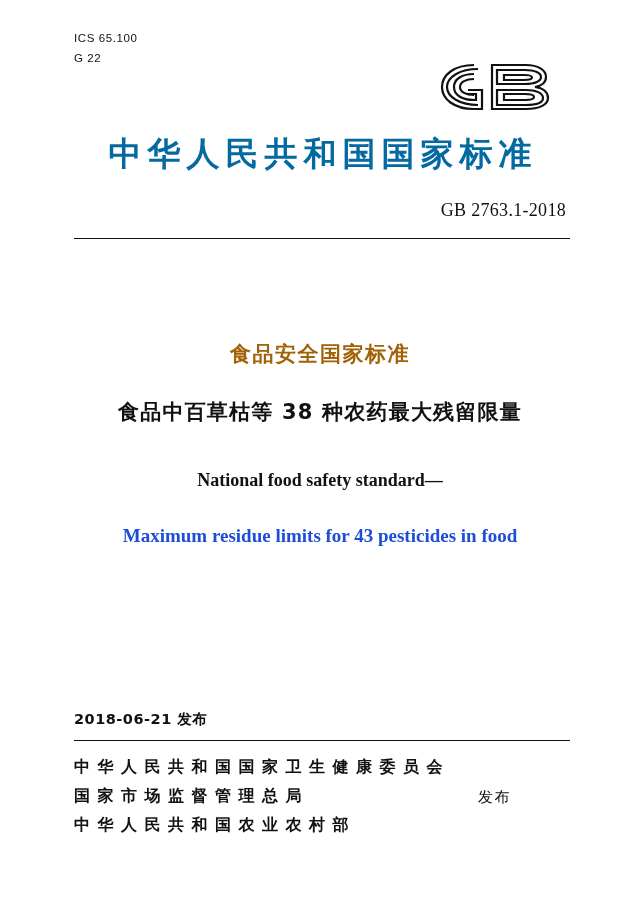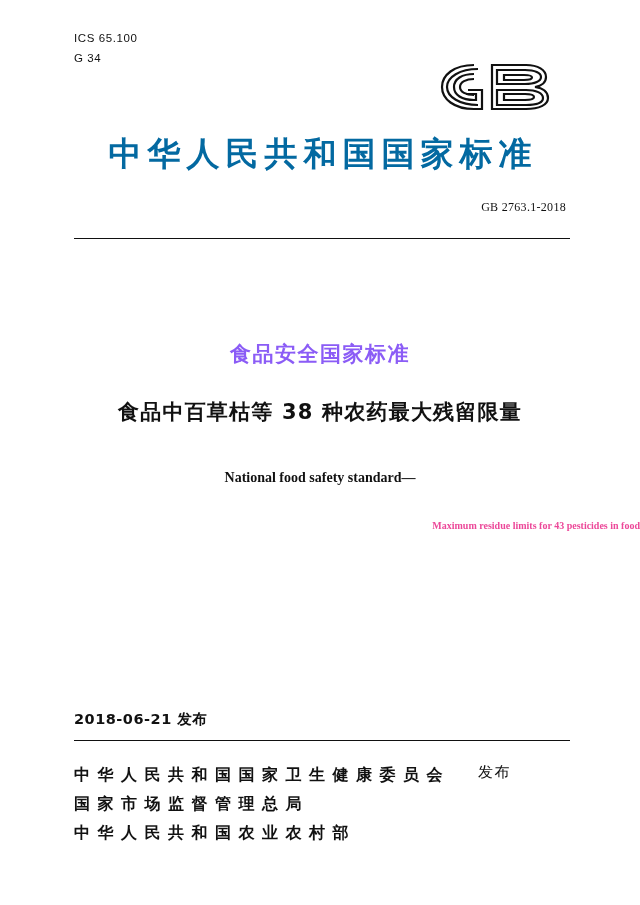--- a/index.html
+++ b/index.html
@@ -60,21 +60,21 @@
     color: #0369a1;
     text-indent: 6px;
   }
 
   
   .std-number {
     position: absolute;
     right: 74px;
     top: 200px;
     font-family: "Liberation Serif", serif;
-    font-size: 12px;
+    font-size: 18px;
     color: #111;
     letter-spacing: 0.3px;
   }
 
   
   .rule-top {
     position: absolute;
     left: 74px;
     right: 70px;
     top: 238px;
@@ -88,44 +88,43 @@
     left: 0;
     right: 0;
     top: 340px;
     text-align: center;
   }
   .cn-title-1 {
     font-family: Liberation Serif, serif;
     font-weight: bold;
     font-size: 21px;
     letter-spacing: 1.5px;
-    color: #8b5cf6;
+    color: #a16207;
     margin-bottom: 30px;
   }
   .cn-title-2 {
     font-family: "DejaVu Sans", sans-serif;
     font-weight: bold;
     font-size: 21px;
     letter-spacing: 1.2px;
     color: #111;
     margin-bottom: 44px;
   }
   .en-title-1 {
     font-family: "Liberation Serif", serif;
     font-weight: bold;
-    font-size: 14px;
+    font-size: 18px;
     color: #111;
     margin-bottom: 34px;
   }
   .en-title-2 {
     font-family: "Liberation Serif", serif;
     font-weight: bold;
-    font-size: 10px;
-    color: #ec4899;
-    text-align: right;
+    font-size: 19px;
+    color: #1d4ed8;
   }
 
   
   .date-row {
     position: absolute;
     left: 74px;
     right: 70px;
     top: 710px;
     display: flex;
     justify-content: space-between;
@@ -164,42 +163,42 @@
     font-family: "DejaVu Sans", sans-serif;
     font-size: 16px;
     font-weight: bold;
     letter-spacing: 7.5px;
     line-height: 29px;
     color: #111;
     white-space: nowrap;
   }
   .issuer-wrap {
     display: flex;
+    align-items: center;
     justify-content: flex-start;
-    margin-top: 8px;
   }
   .publish-word {
     font-family: "DejaVu Sans", sans-serif;
     font-size: 15px;
     font-weight: normal;
     letter-spacing: 1.5px;
     color: #111;
     margin-left: 28px;
     margin-top: 3px;
     white-space: nowrap;
   }
 </style>
 </head>
 <body>
 
 <div class="page">
 
   <div class="ics-block">
     <div class="ics-line">ICS 65.100</div>
-    <div class="ics-line">G 34</div>
+    <div class="ics-line">G 22</div>
   </div>
 
   <div class="gb-logo">
     <svg width="140" height="62" viewBox="0 0 140 62" xmlns="http://www.w3.org/2000/svg">
       <g fill="none" stroke="#111" stroke-width="2.2">
 
         <path d="M44 9 C24 9 12 19 12 31 C12 43 24 53 44 53 L52 53 L52 34 L38 34"></path>
         <path d="M48 13 C30 13 17 21 17 31 C17 41 30 49 48 49"></path>
 
         <path d="M44 18 C32 18 24 23 24 31 C24 39 32 44 44 44 L46 44 L46 38 L36 38"></path>

